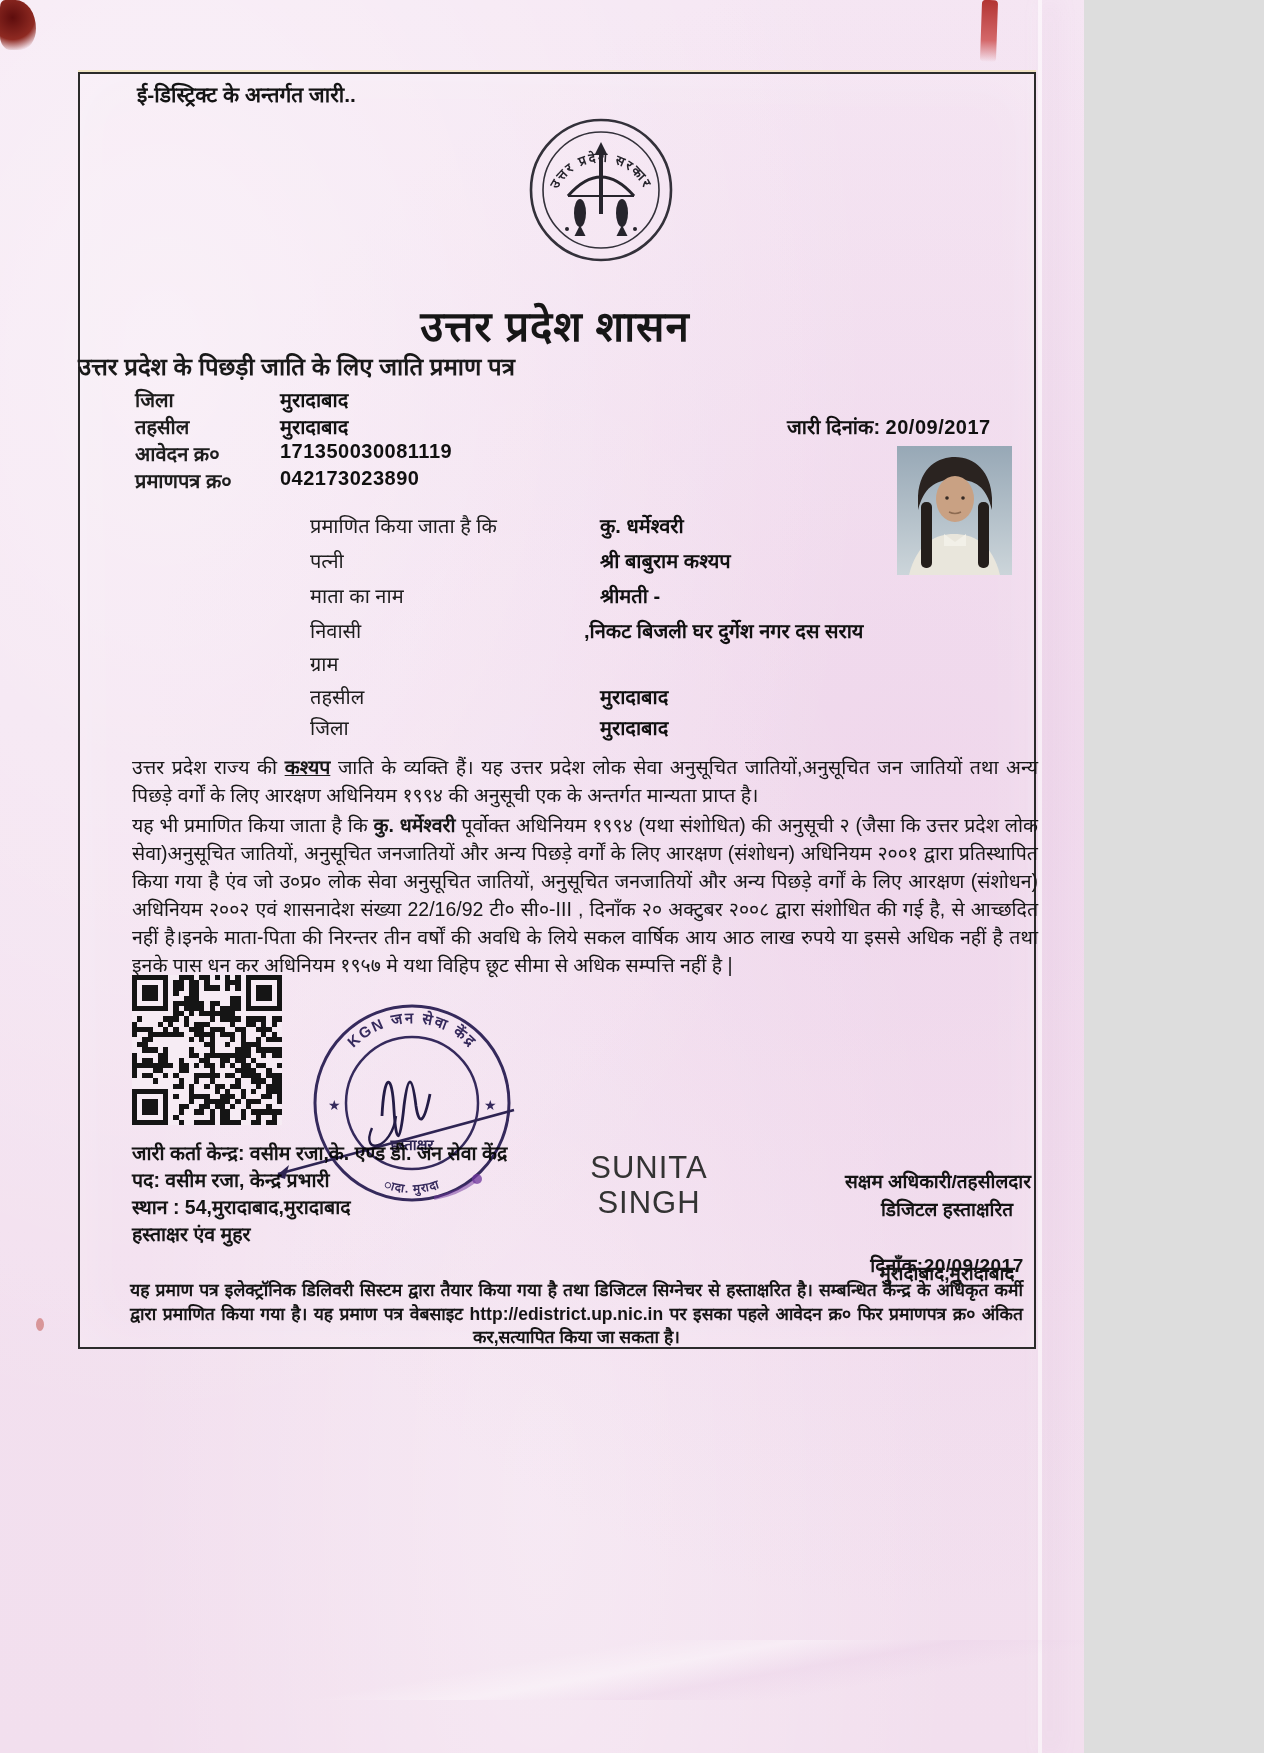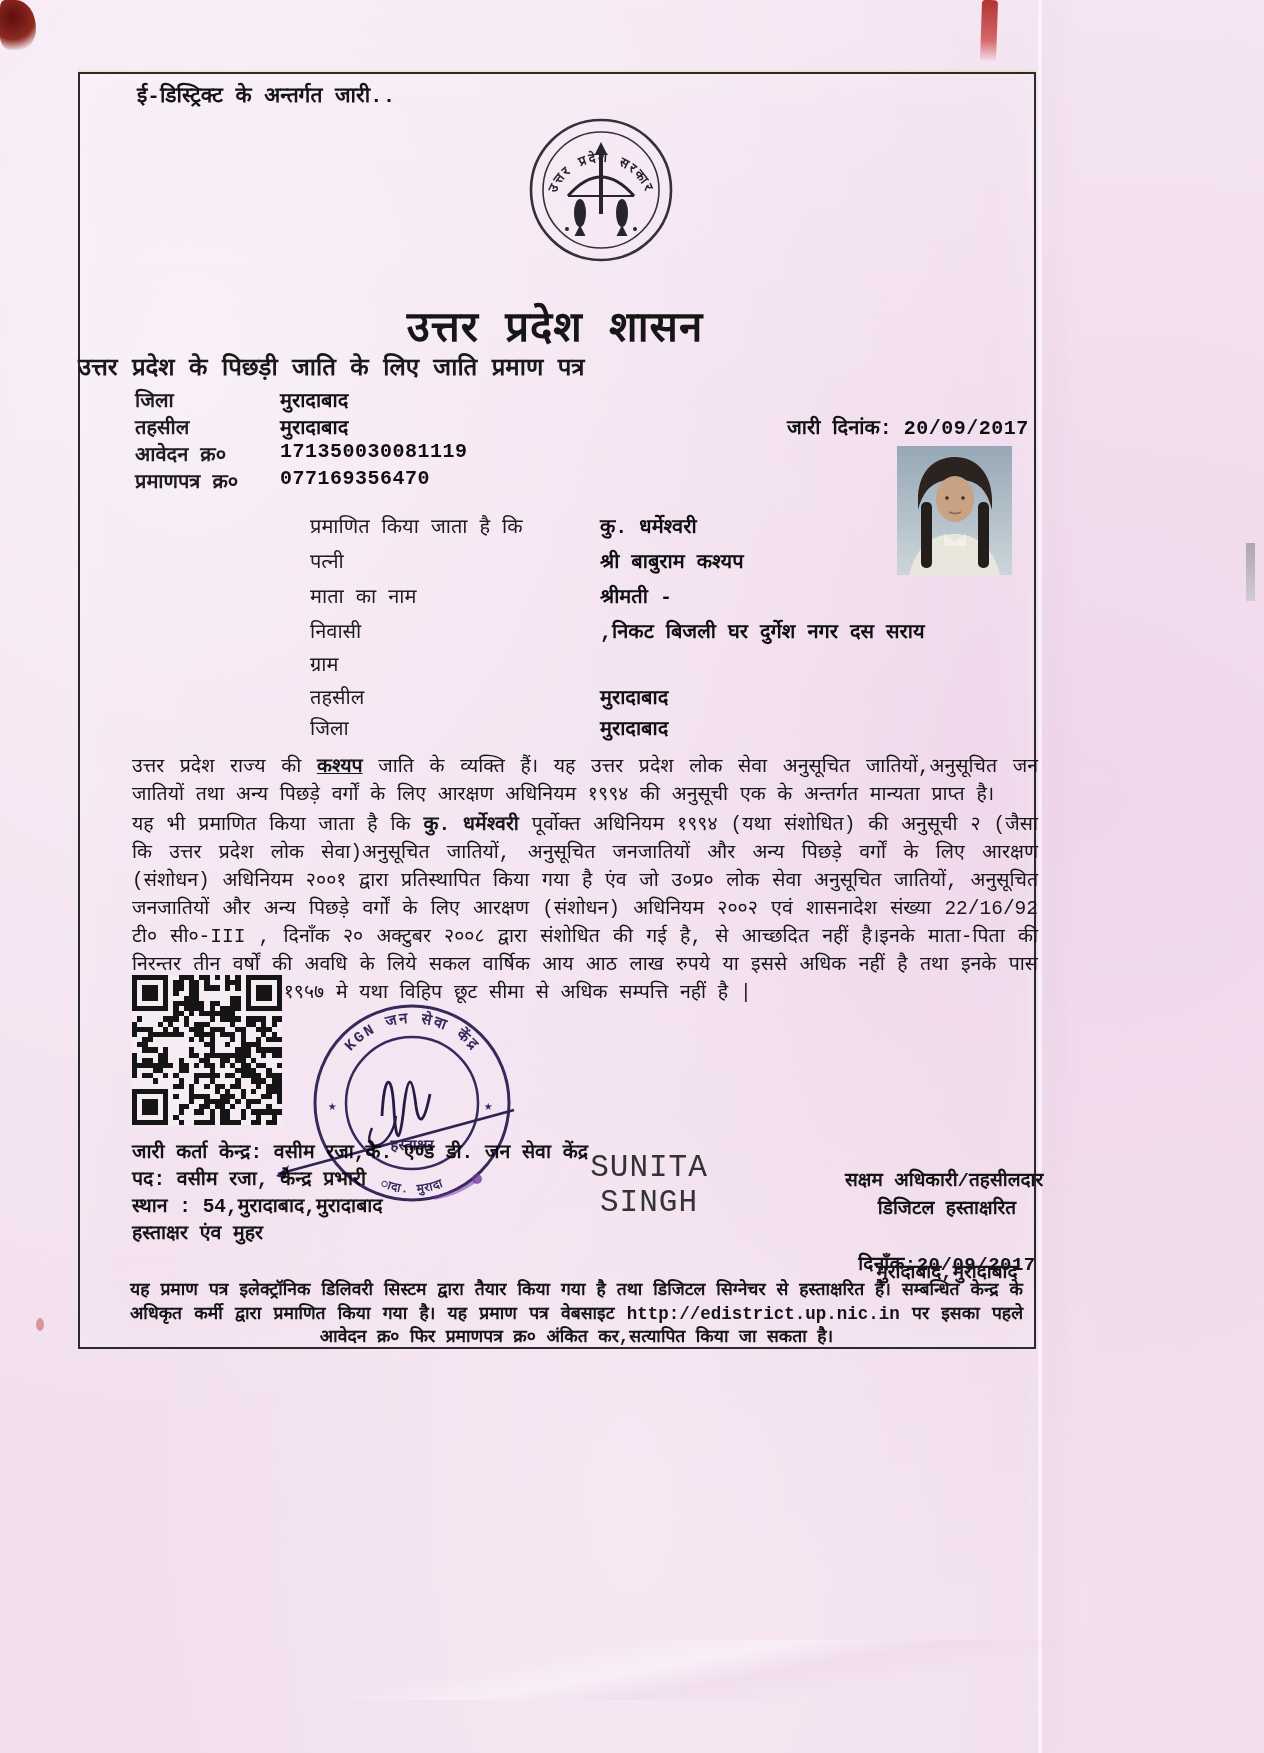--- a/index.html
+++ b/index.html
@@ -1,18 +1,18 @@
 <!DOCTYPE html>
 <html><head>
 <meta charset="utf-8">
 <style>
   html,body{margin:0;padding:0;background:#ddd;}
   .canvas{
-    position:relative;width:1264px;height:1753px;overflow:hidden;
-    font-family:Liberation Mono, monospace;color:#1c1c1c;
+    position:relative;width:1084px;height:1753px;overflow:hidden;
+    font-family:Liberation Sans, sans-serif;color:#1c1c1c;
     background:
       radial-gradient(ellipse at 15% 20%, rgba(255,255,255,.45), rgba(255,255,255,0) 55%),
       radial-gradient(ellipse at 85% 45%, rgba(233,198,228,.35), rgba(233,198,228,0) 60%),
       radial-gradient(ellipse at 50% 85%, rgba(255,255,255,.30), rgba(255,255,255,0) 55%),
       linear-gradient(180deg,#f5e6f3 0%,#f3e1f0 40%,#f2dfee 100%);
   }
   .abs{position:absolute;}
   .cert-border{left:78px;top:72px;width:954px;height:1273px;border:2px solid #2b2b2b;
     box-shadow:0 -2px 0 rgba(235,225,140,.45), inset 0 0 60px rgba(255,255,255,.25);}
   .topnote{left:137px;top:80px;font-size:21px;font-weight:600;color:#141414;}
@@ -110,21 +110,21 @@
   </div>
 
   <div class="abs metaline" style="left:135px;top:440px;">
     <span class="lbl">आवेदन क्र०</span>
   </div>
   <div class="abs metaline num" style="left:280px;top:440px;">171350030081119</div>
 
   <div class="abs metaline" style="left:135px;top:467px;">
     <span class="lbl">प्रमाणपत्र क्र०</span>
   </div>
-  <div class="abs metaline num" style="left:280px;top:467px;">077169356470</div>
+  <div class="abs metaline num" style="left:280px;top:467px;">042173023890</div>
 
   <div class="abs" style="left:897px;top:446px;width:115px;height:129px;">
     <svg width="115" height="129" viewBox="0 0 115 129">
       <defs>
         <linearGradient id="pg" x1="0" y1="0" x2="0" y2="1">
           <stop offset="0" stop-color="#97a8b6"></stop>
             <stop offset="1" stop-color="#ccd5da"></stop>
         </linearGradient>
       </defs>
       <rect x="0" y="0" width="115" height="129" fill="url(#pg)"></rect>
@@ -143,21 +143,21 @@
   <div class="abs holder-label" style="left:310px;top:512px;">प्रमाणित किया जाता है कि</div>
   <div class="abs holder-value" style="left:600px;top:512px;">कु. धर्मेश्वरी</div>
 
   <div class="abs holder-label" style="left:310px;top:547px;">पत्नी</div>
   <div class="abs holder-value" style="left:600px;top:547px;">श्री बाबुराम कश्यप</div>
 
   <div class="abs holder-label" style="left:310px;top:582px;">माता का नाम</div>
   <div class="abs holder-value" style="left:600px;top:582px;">श्रीमती -</div>
 
   <div class="abs holder-label" style="left:310px;top:617px;">निवासी</div>
-  <div class="abs holder-value" style="left:600px;top:617px;">,निकट बिजली घर दुर्गेश नगर दस सराय</div>
+  <div class="abs holder-value" style="left:584px;top:617px;">,निकट बिजली घर दुर्गेश नगर दस सराय</div>
 
   <div class="abs holder-label" style="left:310px;top:650px;">ग्राम</div>
   <div class="abs holder-value" style="left:600px;top:650px;"></div>
 
   <div class="abs holder-label" style="left:310px;top:683px;">तहसील</div>
   <div class="abs holder-value" style="left:600px;top:683px;">मुरादाबाद</div>
 
   <div class="abs holder-label" style="left:310px;top:714px;">जिला</div>
   <div class="abs holder-value" style="left:600px;top:714px;">मुरादाबाद</div>
 

